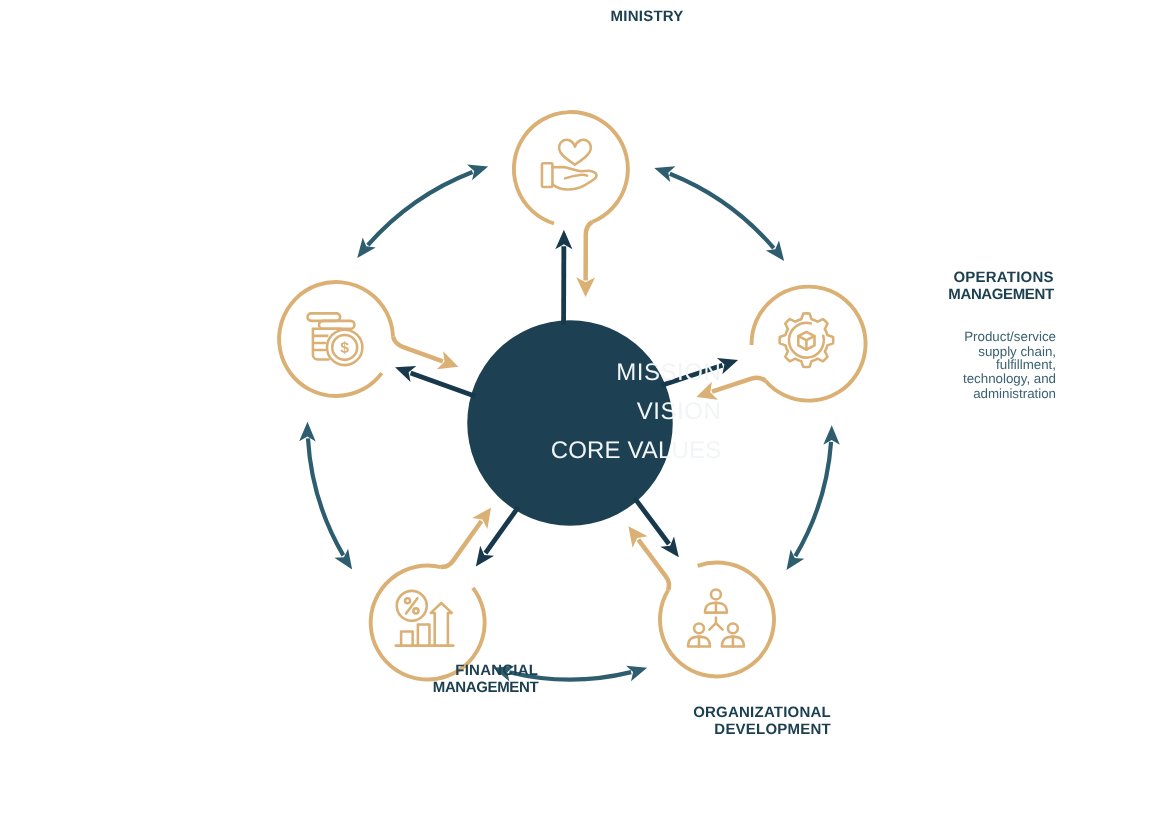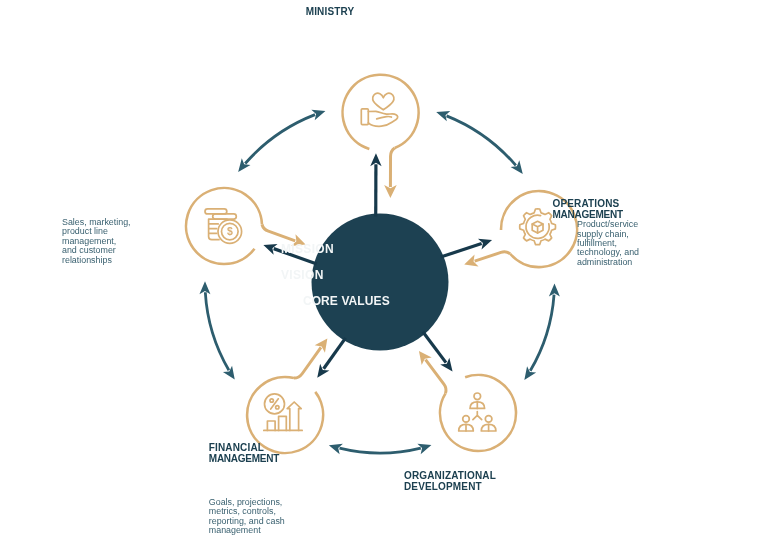--- a/index.html
+++ b/index.html
@@ -1,20 +1,20 @@
 <!DOCTYPE html>
 <html><head><meta charset="utf-8">
 <style>
 html,body{margin:0;padding:0;}
 #stage{position:relative;width:768px;height:551px;background:#ffffff;overflow:hidden;font-family:"Liberation Sans",sans-serif;}
 #stage svg{position:absolute;left:0;top:0;}
-#stage div{position:absolute;text-align:left;}
+#stage div{position:absolute;text-align:right;}
 .t{font-size:10px;font-weight:bold;color:#1c4050;letter-spacing:0.15px;line-height:11.2px;}
 .d{font-size:8.9px;color:#3a6170;letter-spacing:0px;line-height:9.4px;}
-.c{font-size:12px;font-weight:bold;color:#f2f5f6;letter-spacing:0.35px;line-height:26.1px;}
+.c{font-size:16px;font-weight:normal;color:#f2f5f6;letter-spacing:0.35px;line-height:26.1px;}
 </style></head>
 <body>
 <div id="stage">
 <svg width="768" height="551" viewBox="0 0 768 551">
 <path d="M 446.58 115.84 A 179 179 0 0 1 515.83 165.42" fill="none" stroke="#2d5d6e" stroke-width="2.8"></path>
 <polygon points="436.2,112.05 450.27,110.91 445.51,115.13 446.82,121.36" fill="#2d5d6e"></polygon>
 <polygon points="522.77,174.03 510.54,166.97 516.86,166.21 519.31,160.34" fill="#2d5d6e"></polygon>
 <path d="M 554.05 294.56 A 174.5 174.5 0 0 1 530.24 370.75" fill="none" stroke="#2d5d6e" stroke-width="2.8"></path>
 <polygon points="554.49,283.52 559.88,296.57 554.41,293.32 548.88,296.47" fill="#2d5d6e"></polygon>
 <polygon points="524.33,380.08 527.08,366.24 529.83,371.98 536.18,372.42" fill="#2d5d6e"></polygon>
@@ -100,19 +100,17 @@
 <circle cx="466" cy="418.9" r="3.3"></circle>
         <path d="M 458.7 431 C 458.7 425.4 461.99 424.4 466 424.4 C 470.01 424.4 473.3 425.4 473.3 431 L 458.7 431 Z"></path>
         <path d="M 466 424.4 L 466 431"></path>
 <circle cx="488.6" cy="418.9" r="3.3"></circle>
         <path d="M 481.3 431 C 481.3 425.4 484.59 424.4 488.6 424.4 C 492.62 424.4 495.9 425.4 495.9 431 L 481.3 431 Z"></path>
         <path d="M 488.6 424.4 L 488.6 431"></path>
 <path d="M477.3 411.6 L477.3 415.4 M477.3 415.4 L472.9 419.7 M477.3 415.4 L481.7 419.7"></path>
 </g>
 </svg>
 <div class="t" style="left:380.7px;top:6.4px;width:150px;margin-left:-75px">MINISTRY</div>
-<div class="d" style="left:137px;top:217.9px;width:150px;margin-left:-75px">Sales, marketing,<br>product line<br>management,<br>and customer<br>relationships</div>
-<div class="t" style="left:627.5px;top:198px;width:150px;margin-left:-75px">OPERATIONS<br><span style="letter-spacing:-0.25px">MANAGEMENT</span></div>
-<div class="d" style="left:652px;top:220.1px;width:150px;margin-left:-75px">Product/service<br>supply chain,<br>fulfillment,<br>technology, and<br>administration</div>
+<div class="t" style="left:627.5px;top:180px;width:150px;margin-left:-75px">OPERATIONS<br><span style="letter-spacing:-0.25px">MANAGEMENT</span></div>
+<div class="d" style="left:629px;top:220.1px;width:150px;margin-left:-75px">Product/service<br>supply chain,<br>fulfillment,<br>technology, and<br>administration</div>
 <div class="t" style="left:283.8px;top:442px;width:150px;margin-left:-75px">FINANCIAL<br><span style="letter-spacing:-0.25px">MANAGEMENT</span></div>
-<div class="d" style="left:283.8px;top:497.7px;width:150px;margin-left:-75px">Goals, projections,<br>metrics, controls,<br>reporting, and cash<br>management</div>
 <div class="t" style="left:479px;top:469.8px;width:150px;margin-left:-75px">ORGANIZATIONAL<br>DEVELOPMENT</div>
 <div class="c" style="left:380.9px;top:235.5px;width:200px;margin-left:-100px">MISSION<br>VISION<br><span style="letter-spacing:0.1px;margin-left:22px">CORE VALUES</span></div>
 </div>
 </body></html>

